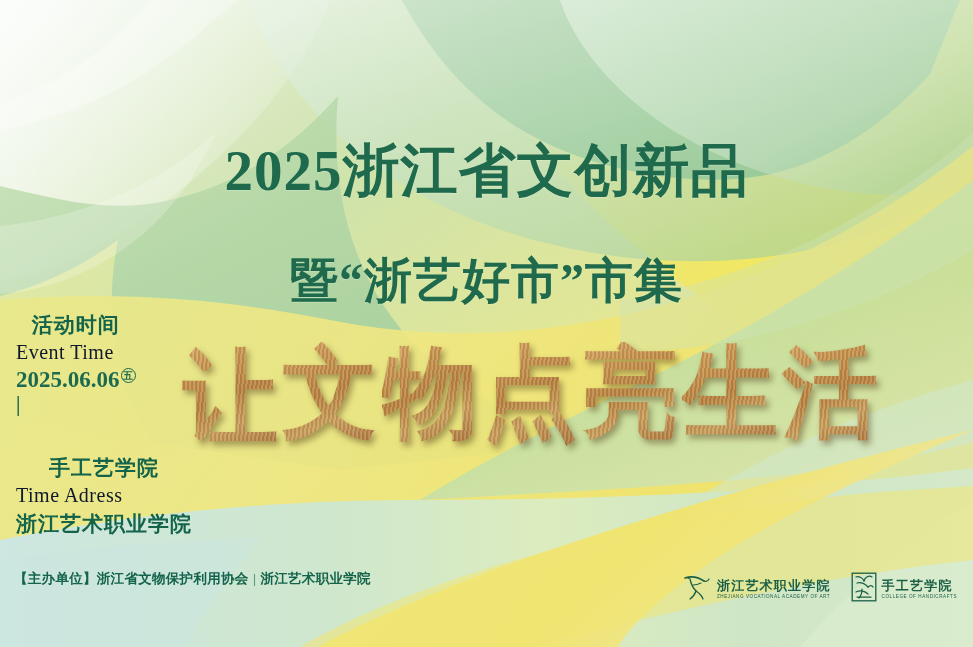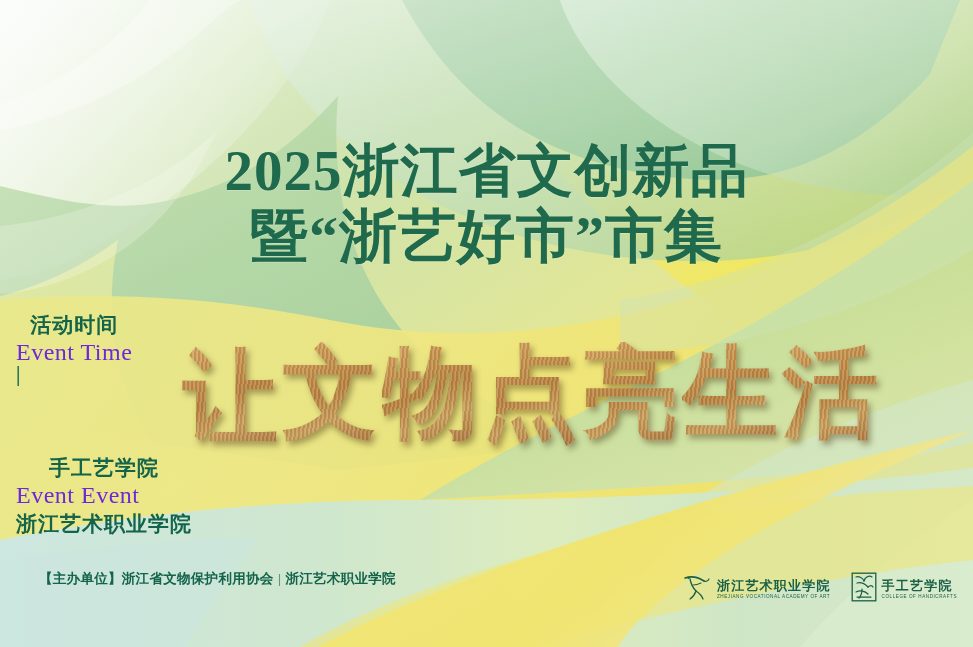--- a/index.html
+++ b/index.html
@@ -28,21 +28,21 @@
   .title-line{
     font-family:"Liberation Serif","DejaVu Serif",serif;
     font-weight:bold;
     font-size:57px;
     line-height:66px;
     letter-spacing:1px;
     color:#1f6a4c;
     text-shadow:0 1px 0 rgba(255,255,255,.18);
     white-space:nowrap;
   }
-  .title-line.l2{font-size:58px;}
+  .title-line.l2{font-size:48px;margin-top:44px;}
 
   
   .slogan{
     position:absolute;
     left:182px;
     top:344px;
     z-index:7;
     display:flex;
     align-items:flex-end;
     pointer-events:none;
@@ -81,24 +81,24 @@
     font-family:"Liberation Sans","DejaVu Sans",sans-serif;
     font-weight:bold;
     font-size:21px;
     line-height:26px;
     letter-spacing:1px;
     color:#13644a;
     text-align:center;
   }
   .info .en{
     font-family:"Liberation Serif","DejaVu Serif",serif;
-    font-size:24px;
+    font-size:20px;
     line-height:26px;
     letter-spacing:.5px;
-    color:#6d28d9;
+    color:#0f172a;
     margin-top:1px;
   }
   .date-row{
     font-family:"Liberation Serif","DejaVu Serif",serif;
     font-weight:bold;
     font-size:23px;
     line-height:30px;
     color:#1c6b50;
     letter-spacing:0px;
     white-space:nowrap;
@@ -141,21 +141,20 @@
     z-index:8;
   }
   .credit-line{
     font-family:"Liberation Sans","DejaVu Sans",sans-serif;
     font-weight:bold;
     font-size:13.5px;
     line-height:20px;
     letter-spacing:.3px;
     color:#14634b;
     white-space:nowrap;
-    margin-left:25px;
   }
   .credit-line .divider{
     color:#5d9b7d;
     font-weight:normal;
     padding:0 4px;
   }
 
   
   .logos{
     position:absolute;
@@ -312,26 +311,29 @@
     <span class="ch">物</span>
     <span class="ch">点</span>
     <span class="ch">亮</span>
     <span class="ch">生</span>
     <span class="ch">活</span>
   </div>
 
   <div class="info info-time">
     <h3>活动时间</h3>
     <div class="en">Event Time</div>
+    <div class="date-row">
+      <span>2025.06.06</span><span class="wd">五</span>
+    </div>
     <div class="date-sep">|</div>
   </div>
 
   <div class="info info-place">
     <h3>手工艺学院</h3>
-    <div class="en">Event Event</div>
+    <div class="en">Time Adress</div>
     <div class="place-name">浙江艺术职业学院</div>
   </div>
 
   <div class="credits">
     <div class="credit-line">
       <span>【主办单位】</span><span>浙江省文物保护利用协会</span><span class="divider">|</span><span>浙江艺术职业学院</span>
     </div>
   </div>
 
   <div class="logos">

